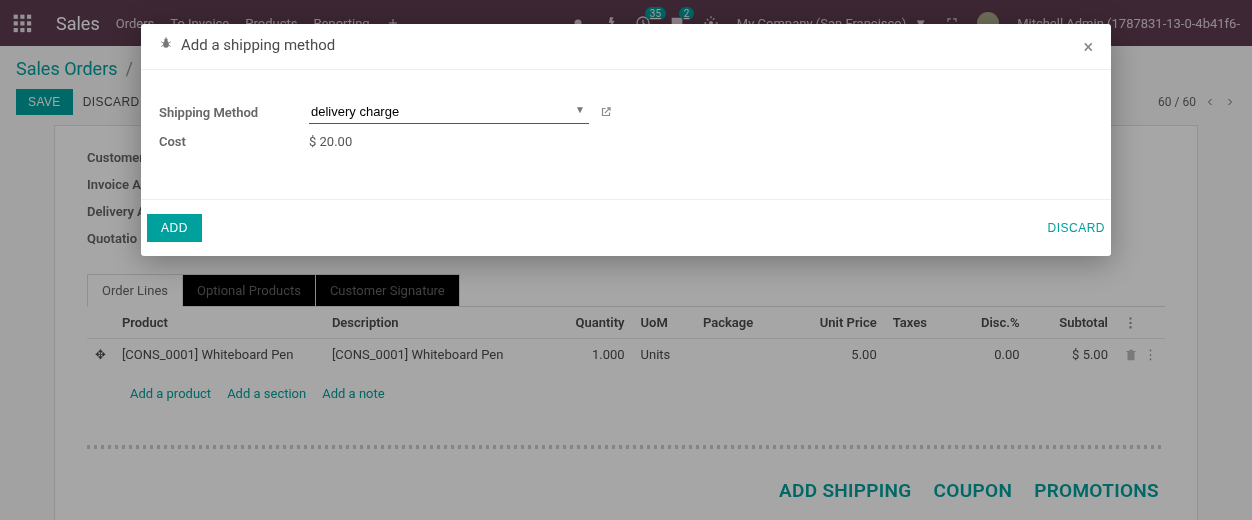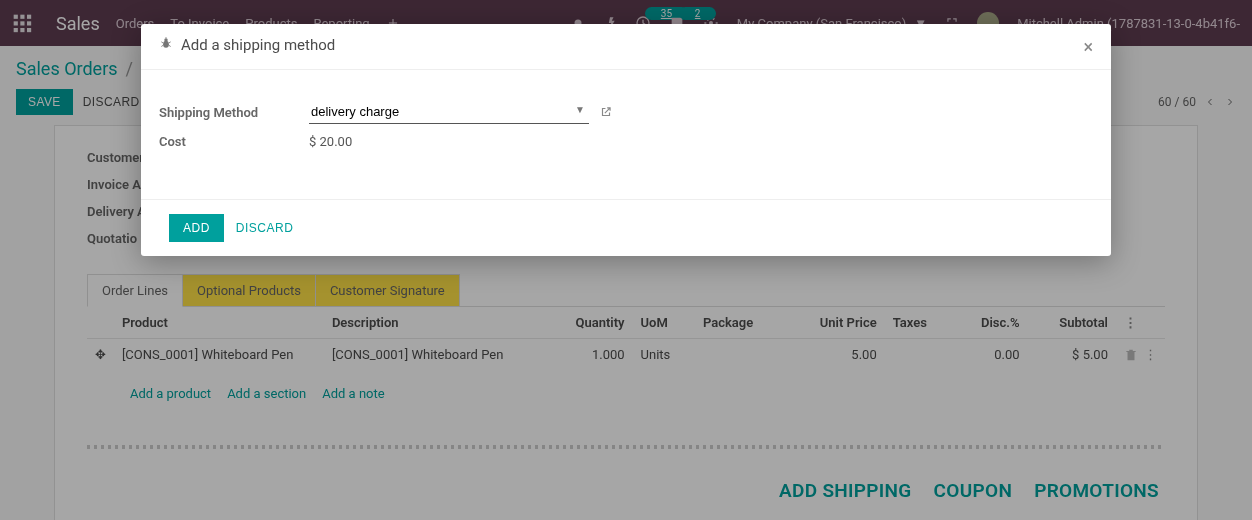--- a/index.html
+++ b/index.html
@@ -5,21 +5,21 @@
 * { box-sizing: border-box; margin: 0; padding: 0; }
 body { font-family: -apple-system, BlinkMacSystemFont, "Segoe UI", Roboto, sans-serif; font-size: 13px; color: #4c4c4c; background: #f9f9f9; width: 1252px; height: 520px; overflow: hidden; position: relative; }
 
 
 .topnav { height: 46px; background: #5e3c51; color: #fff; display: flex; align-items: center; padding: 0 12px; gap: 16px; }
 .apps-icon { width: 20px; height: 20px; fill: #fff; opacity: 0.85; }
 .app-title { font-size: 18px; color: #fff; margin-left: 8px; }
 .nav-link { color: #e0d0d9; font-size: 13px; }
 .nav-right { margin-left: auto; display: flex; align-items: center; gap: 18px; color: #e0d0d9; }
 .badge-wrap { position: relative; display:flex; align-items:center; }
-.badge { position:absolute; top:-8px; left:10px; background:#00a09d; color:#fff; font-size:10px; padding:1px 16px; border-radius:8px;text-decoration:underline; }
+.badge { position:absolute; top:-8px; left:10px; background:#00a09d; color:#fff; font-size:10px; padding:1px 5px; border-radius:8px;text-decoration:underline; }
 .avatar { width: 22px; height: 22px; border-radius: 50%; background:#aa8; display:inline-block; }
 .company-caret { margin-left:4px; }
 
 
 .breadcrumb-bar { padding: 12px 16px 6px; display:flex; align-items:center; gap:8px; }
 .breadcrumb-root { color:#00a09d; font-size:18px; }
 .breadcrumb-current { color:#4c4c4c; font-size:18px; }
 
 
 .action-bar { padding: 4px 16px 10px; display:flex; align-items:center; gap:10px; }
@@ -27,21 +27,21 @@
 .btn-link { background:none; border:none; color:#4c4c4c; font-size:12px; letter-spacing:0.4px; cursor:pointer; }
 .pager { margin-left:auto; display:flex; align-items:center; gap:8px; color:#666; font-size:12px; }
 .chevron { width:12px; height:12px; fill:#666; }
 
 
 .form-sheet { background:#fff; margin: 0 auto; width: 1144px; border:1px solid #e0e0e0; padding: 24px 32px 24px; min-height:420px; position:relative; }
 .form-labels { display:flex; flex-direction:column; gap:12px; color:#666; font-weight:600; font-size:13px; }
 
 
 .tabs { display:flex; border-bottom:1px solid #ddd; margin-top:28px; }
-.tab { border:1px solid #ddd; border-bottom:none; background:#fde047; padding:8px 14px; font-size:13px; color:#666; margin-right:-1px; cursor:pointer; }
+.tab { border:1px solid #ddd; border-bottom:none; background:#000000; padding:8px 14px; font-size:13px; color:#666; margin-right:-1px; cursor:pointer; }
 .tab.active { background:#fff; border-bottom:1px solid #fff; margin-bottom:-1px; }
 
 
 .grid { width:100%; border-collapse:collapse; font-size:13px; }
 .grid th { text-align:left; padding:8px 8px; font-weight:600; color:#4c4c4c; border-bottom:1px solid #e7e7e7; }
 .grid th.r, .grid td.r { text-align:right; }
 .grid td { padding:8px 8px; color:#4c4c4c; }
 .row-handle { color:#888; width:22px; text-align:center; }
 .add-links { padding:8px 8px; display:flex; gap:16px; }
 .add-links a { color:#00a09d; text-decoration:none; cursor:pointer; }
@@ -58,21 +58,21 @@
 .modal-title { font-size:15px; color:#4c4c4c; }
 .close-x { margin-left:auto; color:#888; font-size:18px; cursor:pointer; }
 .modal-body { padding: 30px 18px 40px; }
 .field-row { display:flex; align-items:center; margin-bottom:10px; }
 .field-label { width:150px; font-weight:600; color:#666; font-size:13px; }
 .m2o-wrap { position:relative; width:280px; }
 .m2o-input { width:100%; border:none; border-bottom:1px solid #555; padding:4px 20px 4px 2px; font-size:13px; outline:none; }
 .m2o-caret { position:absolute; right:4px; top:4px; color:#777; font-size:10px; pointer-events:none; }
 .ext-link { margin-left:10px; width:14px; height:14px; fill:#888; cursor:pointer; }
 .cost-val { font-size:13px; color:#555; }
-.modal-footer { border-top:1px solid #eee; padding:14px 28px; display:flex; gap:12px; }
+.modal-footer { border-top:1px solid #eee; padding:14px 6px; display:flex; gap:12px;justify-content:space-between; }
 .btn-add { background:#00a09d; color:#fff; border:none; padding:7px 14px; font-size:12px; letter-spacing:0.5px; cursor:pointer; }
 .btn-discard-link { background:none; border:none; color:#00a09d; font-size:12px; letter-spacing:0.5px; cursor:pointer; }
 
 .kebab-col { width:18px; }
 .trash-icon { width:14px; height:14px; fill:#bbb; }
 .actions-cell { display:flex; gap:6px; align-items:center; justify-content:flex-end; }
 </style>
 </head>
 <body>
 

